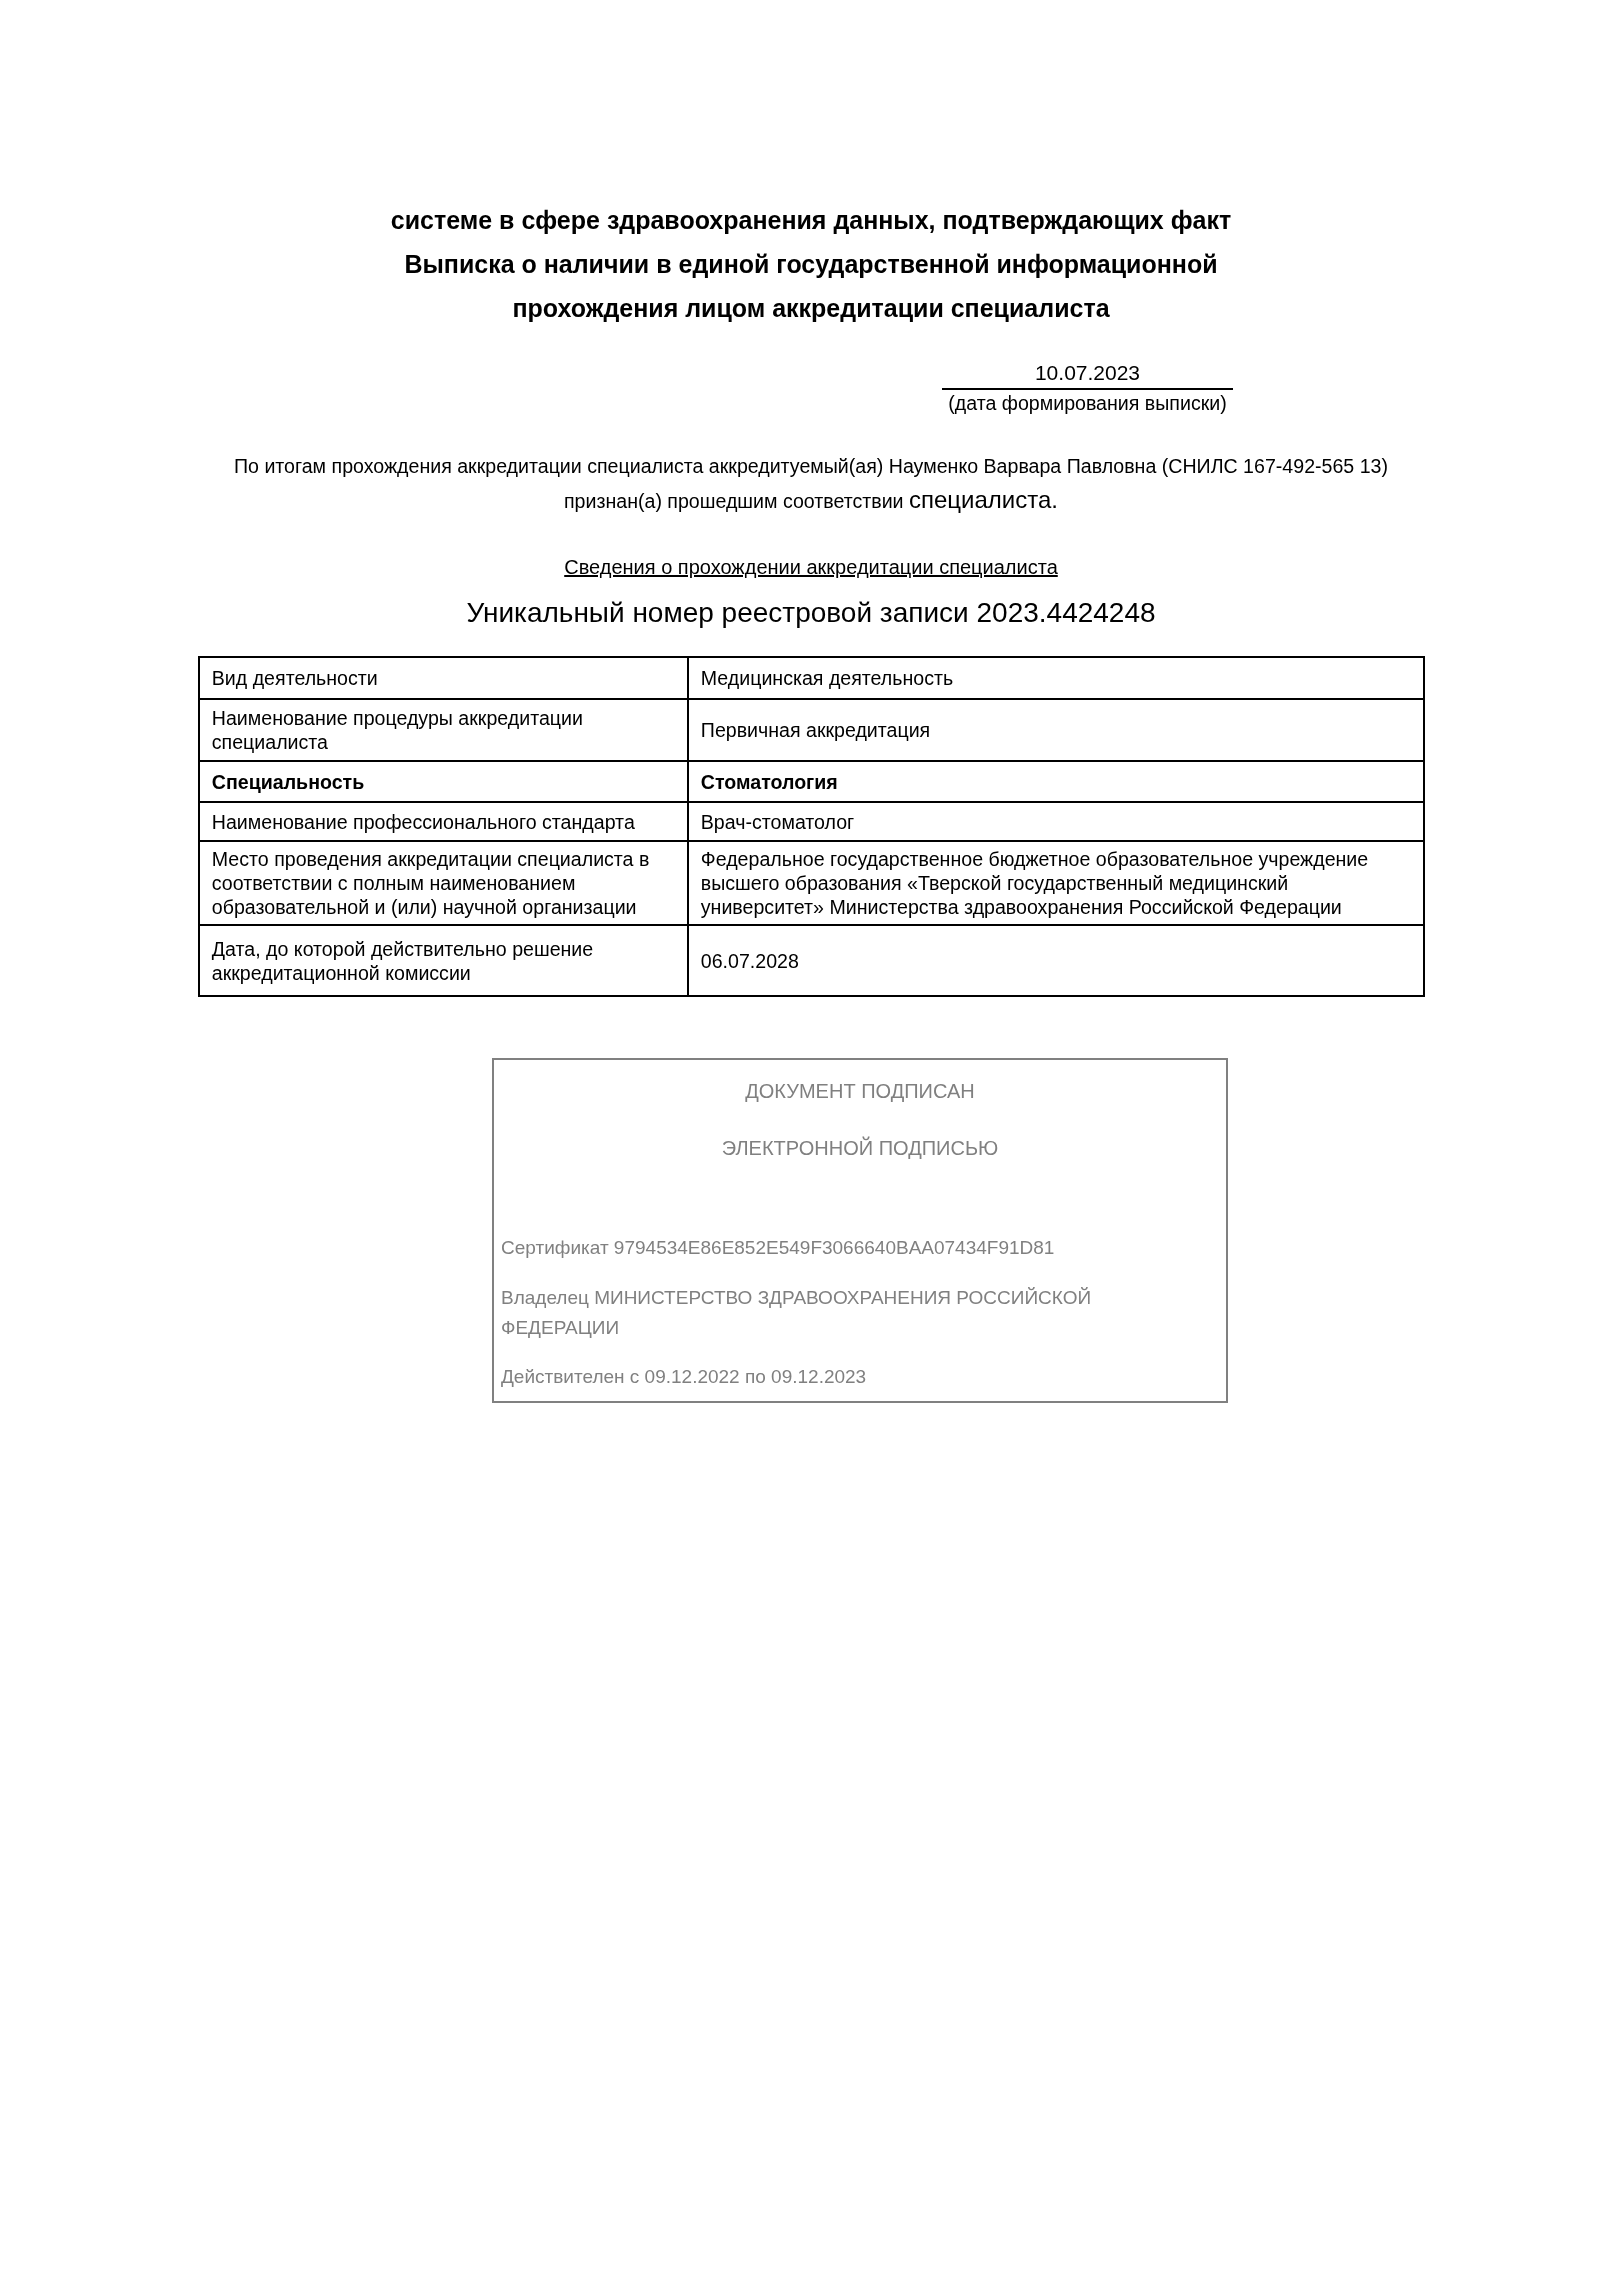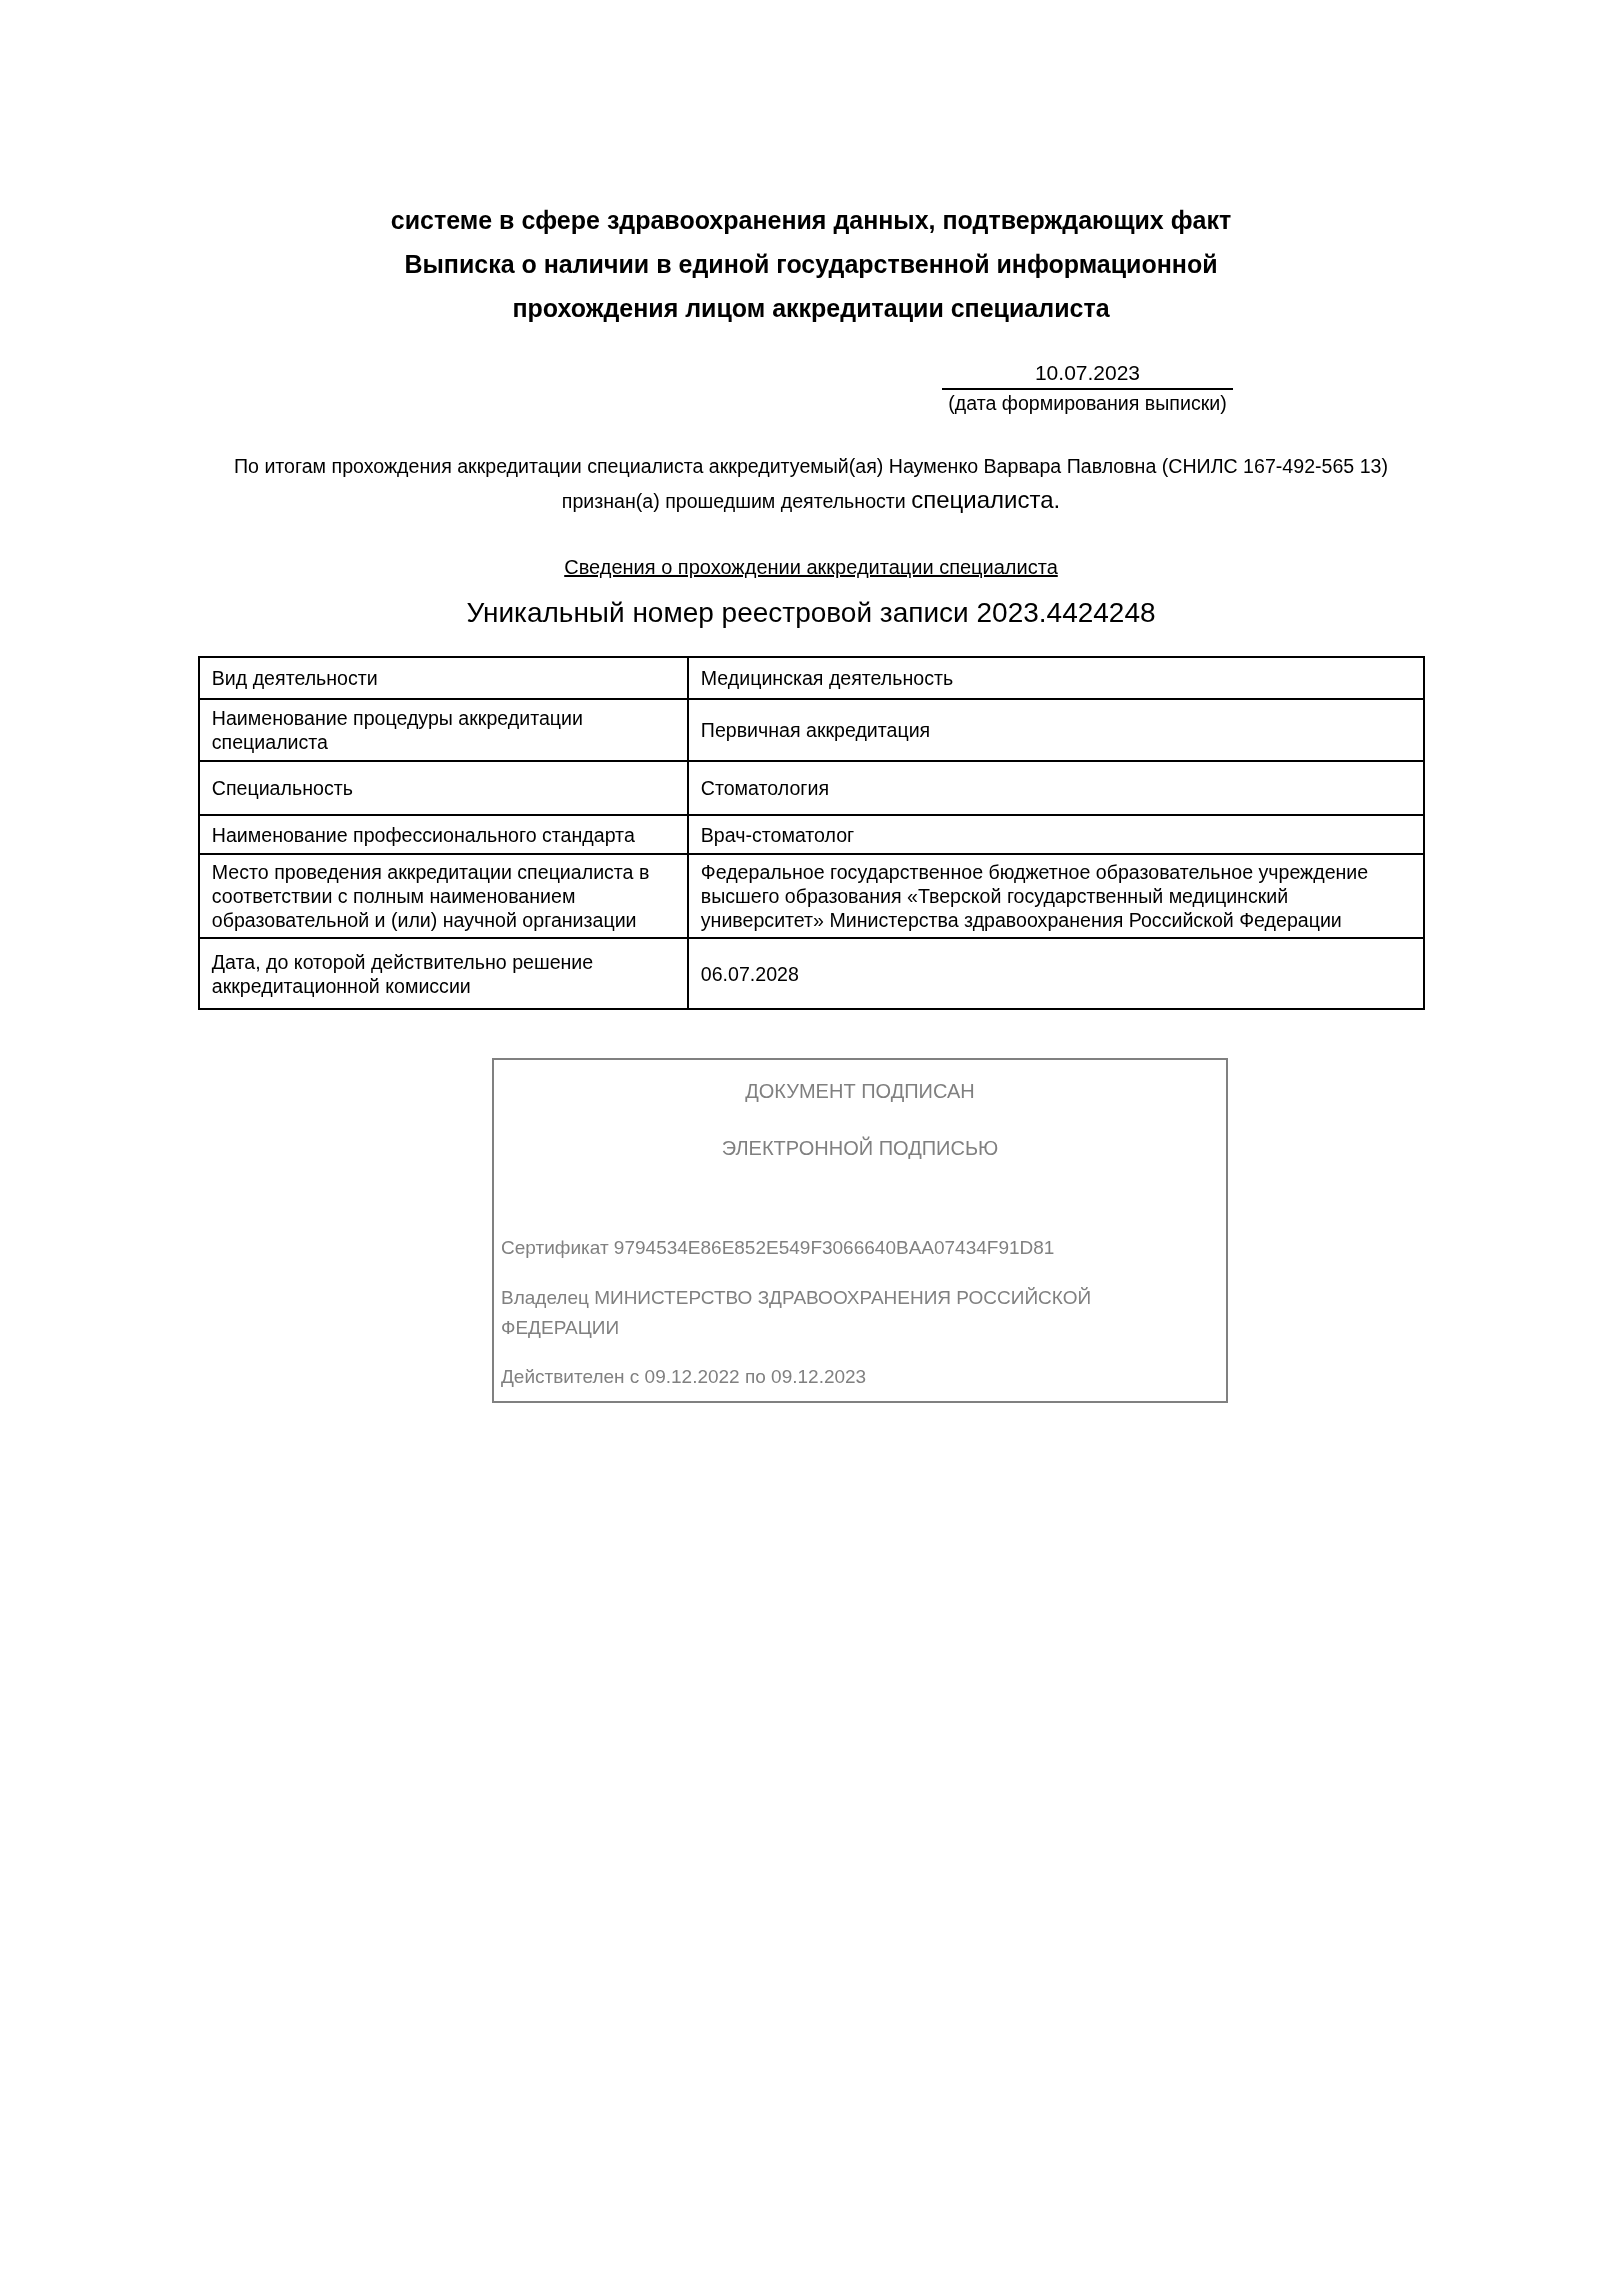--- a/index.html
+++ b/index.html
@@ -92,21 +92,21 @@
   .acc-table td {
     border: 2.6px solid #000000;
     vertical-align: middle;
     font-size: 19.6px;
     line-height: 24px;
     padding: 5.2px 11.8px;
   }
   .acc-table td.label-cell { width: 489px; padding-right: 11px; }
   .row-h1 td { height: 42px; }
   .row-h2 td { height: 62px; }
-  .row-h3 td { height: 54px; }
+  .row-h3 td { height: 41px; font-weight: bold; }
   .row-h4 td { height: 39px; }
   .row-h5 td { height: 82px; }
   .row-h6 td { height: 71px; }
 
   
   .signature-box {
     position: absolute;
     top: 1058px;
     left: 492px;
     width: 736px;
@@ -142,21 +142,21 @@
     <div>прохождения лицом аккредитации специалиста</div>
   </div>
 
   <div class="date-block">
     <div class="date-value">10.07.2023</div>
     <div class="date-caption">(дата формирования выписки)</div>
   </div>
 
   <div class="intro">
     <div>По итогам прохождения аккредитации специалиста аккредитуемый(ая) Науменко Варвара Павловна (СНИЛС 167-492-565 13)</div>
-    <div><span>признан(а) прошедшим деятельности </span><span class="emphasis">специалиста.</span></div>
+    <div><span>признан(а) прошедшим соответствии </span><span class="emphasis">специалиста.</span></div>
   </div>
 
   <div class="section-heading">Сведения о прохождении аккредитации специалиста</div>
 
   <div class="registry-number">Уникальный номер реестровой записи 2023.4424248</div>
 
   <table class="acc-table">
     <tbody>
       <tr class="row-h1">
         <td class="label-cell">Вид деятельности</td>

